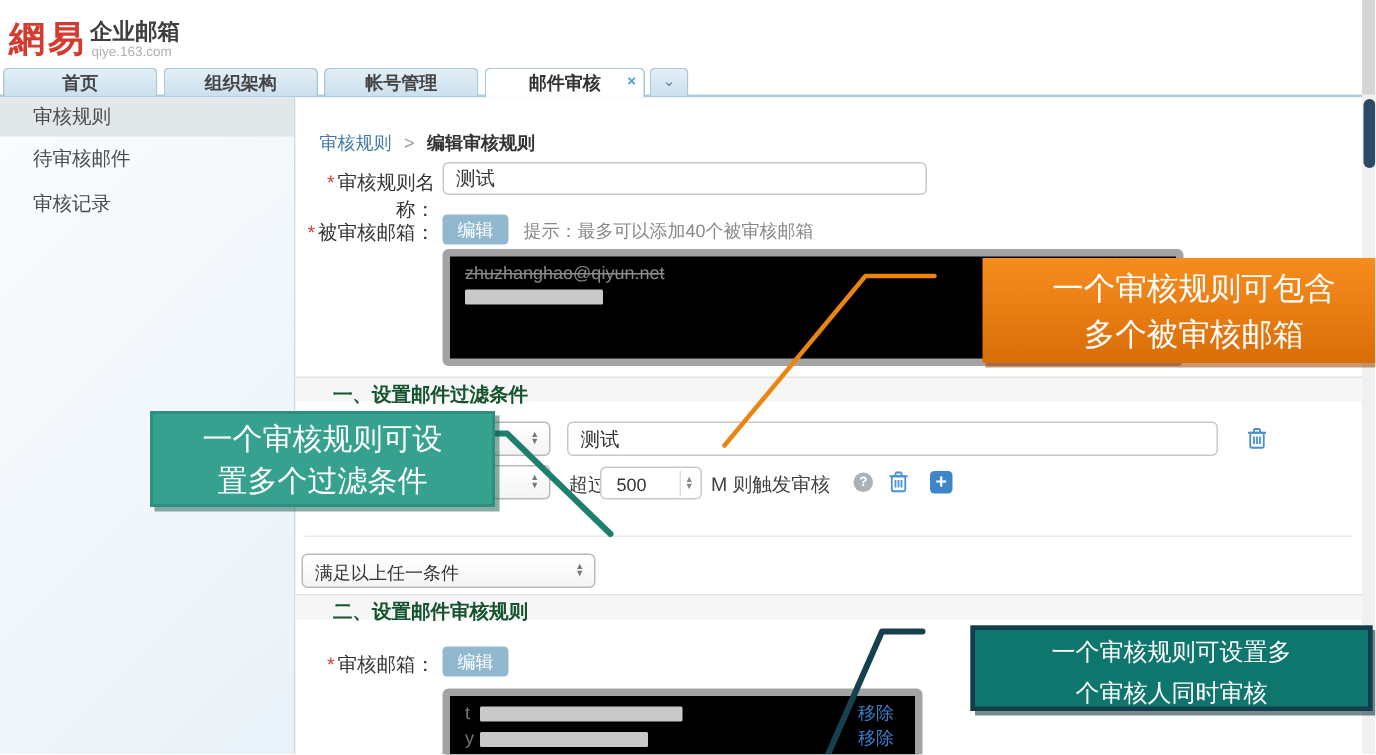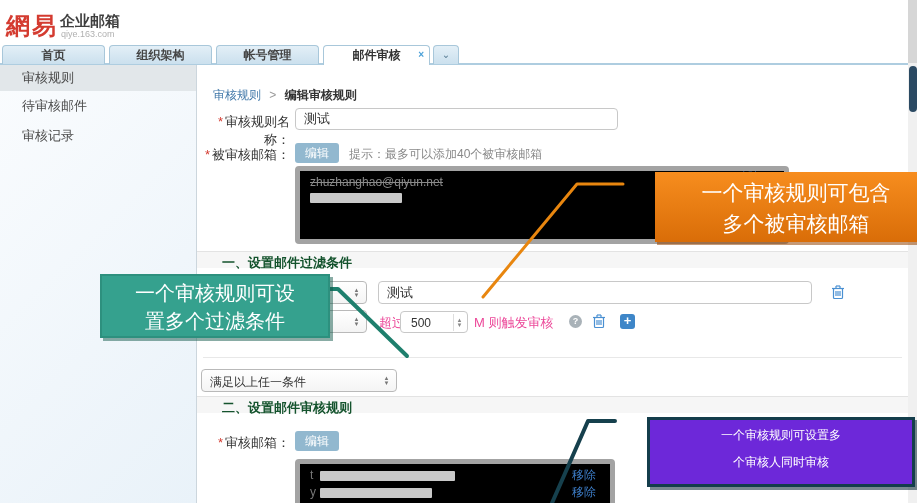--- a/index.html
+++ b/index.html
@@ -66,39 +66,39 @@
   .sel-stepper { position:absolute; right:3px; top:3px; width:13px; height:16px;
     display:flex; flex-direction:column; align-items:center; justify-content:center;
     color:#777; font-size:6px; line-height:5px; }
 
   .num-input { position:absolute; height:22px; border:1px solid #c8c8c8; border-radius:4px; background:#fff; }
   .num-val { position:absolute; left:10px; top:4px; font-size:12px; color:#333; }
   .num-stepper { position:absolute; right:2px; top:2px; width:12px; height:17px; border-left:1px solid #ddd;
     display:flex; flex-direction:column; align-items:center; justify-content:center;
     color:#888; font-size:6px; line-height:5px; }
 
-  .inline-txt { position:absolute; font-size:13px; color:#ec4899;text-align:center; }
+  .inline-txt { position:absolute; font-size:13px; color:#404040;text-align:center; }
   .help-icon { position:absolute; width:13px; height:13px; border-radius:50%; background:#a9b2b8;
     color:#fff; font-size:9px; font-weight:bold; text-align:center; line-height:13px; cursor:pointer; }
   .icon-btn { position:absolute; cursor:pointer; }
   .plus-icon { position:absolute; width:15px; height:15px; background:#3e86c8; border-radius:3px;
     color:#fff; font-size:13px; font-weight:bold; text-align:center; line-height:14px; cursor:pointer; }
 
   
   .callout { position:absolute; color:#fff; text-align:center; z-index:6;margin-left:32px; }
   .callout .l1,.callout .l2 { display:block; }
   .co-orange { left:623px; top:172px; width:282px; height:70px;
     background:linear-gradient(#f78d1e,#d96d08); box-shadow:2px 3px 0 rgba(150,70,5,.55);
     font-size:21px; line-height:31px; padding-top:5px; }
   .co-teal1 { left:68px; top:274px; width:230px; height:64px; background:#35a18e;
     border:2px solid #2d907e; box-shadow:3px 3px 0 rgba(20,90,75,.5);
     font-size:20px; line-height:28px; padding-top:3px; }
-  .co-teal2 { left:615px; top:417px; width:268px; height:70px; background:#6d28d9;
+  .co-teal2 { left:615px; top:417px; width:268px; height:57px; background:#0f766e;
     border:3px solid #143d4b; box-shadow:3px 3px 0 rgba(10,40,52,.55);
-    font-size:12px; line-height:27px; padding-top:2px; }
+    font-size:16px; line-height:27px; padding-top:2px; }
 
   .overlay-svg { position:absolute; left:0; top:0; width:917px; height:503px;
     pointer-events:none; z-index:5; }
 
   
   .scroll-track { position:absolute; left:908px; top:0; width:9px; height:503px; background:#f0f0f0; }
   .scroll-track-top { position:absolute; left:908px; top:0; width:9px; height:63px; background:#d6d6d6; }
   .scroll-thumb { position:absolute; left:909px; top:66px; width:8px; height:46px;
     background:#2b4a63; border-radius:4px; cursor:pointer; }
 </style>

